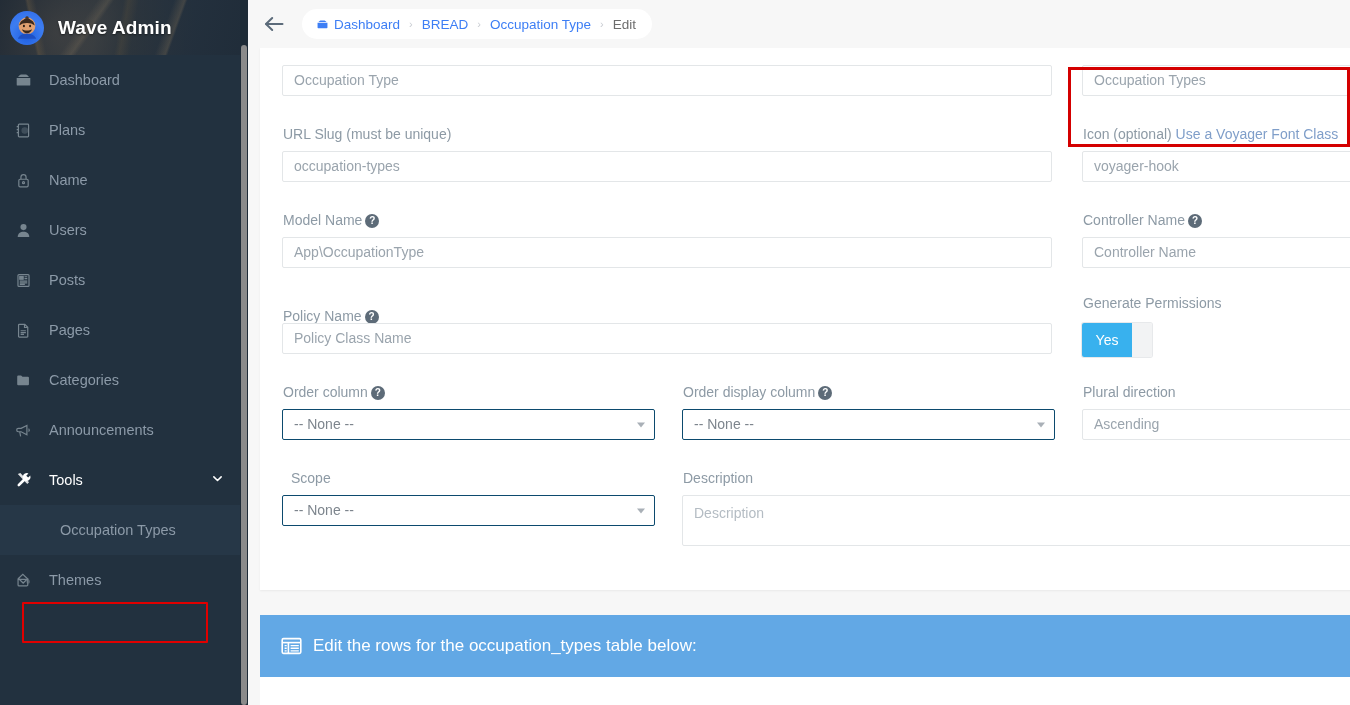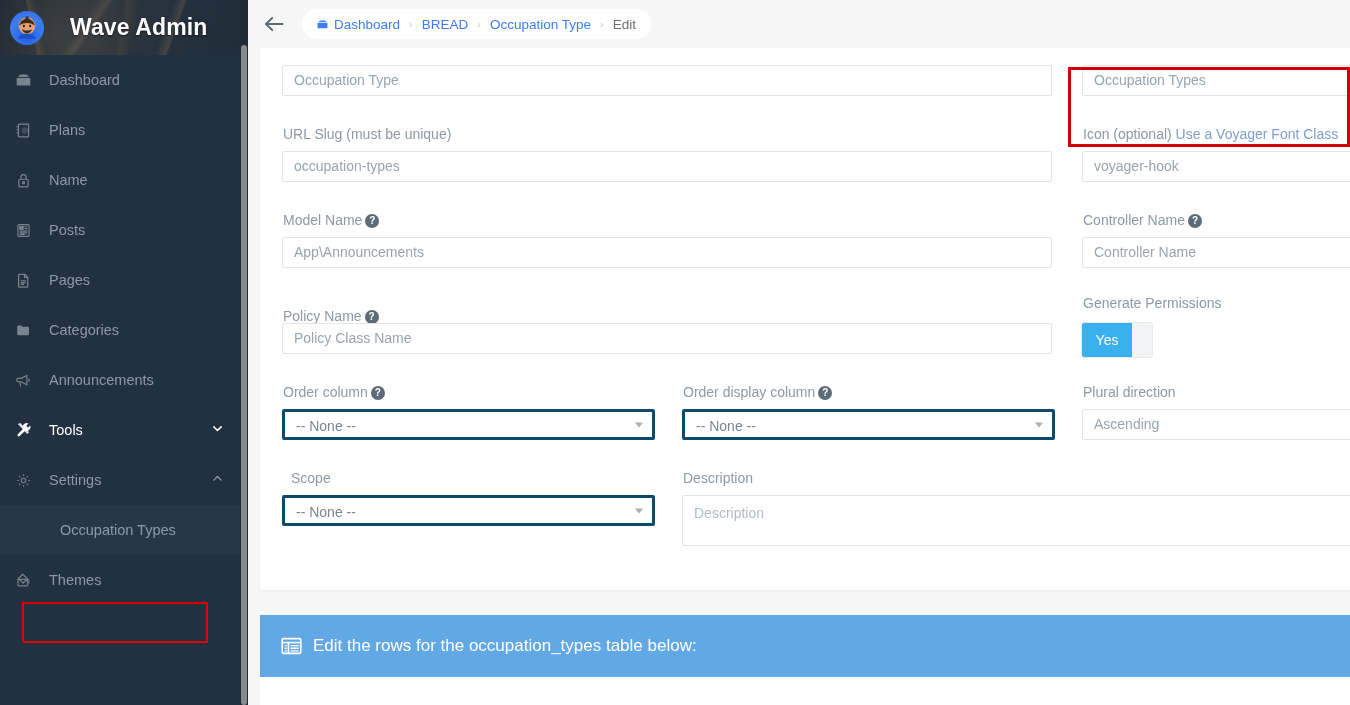--- a/index.html
+++ b/index.html
@@ -42,22 +42,22 @@
     position: relative; z-index: 2;
     width: 34px; height: 34px; border-radius: 50%;
     background: radial-gradient(circle at 50% 75%, #1f5fe0 0%, #3d7df0 55%, #2f6ae8 100%);
     display: flex; align-items: center; justify-content: center;
     overflow: hidden;
     flex: none;
   }
   #brand-avatar svg { display: block; }
   #brand-title {
     position: relative; z-index: 2;
-    color: #fff; font-size: 23px; font-weight: 700;
-    margin-left: 26px;
+    color: #fff; font-size: 19px; font-weight: 700;
+    margin-left: 14px;
     letter-spacing: .1px;
     text-shadow: 0 1px 2px rgba(0,0,0,.5);
   }
 
   #sidebar-nav {
     position: relative;
     height: 650px;
   }
   .nav-item {
     display: flex; align-items: center;
@@ -216,21 +216,21 @@
     color: #9aa4ad;
     padding: 0 11px;
     line-height: 29px;
     white-space: nowrap;
     overflow: hidden;
   }
   .sel {
     position: absolute;
     height: 31px;
     background: #fff;
-    border: 3px solid #0c4a6e;
+    border: 1px solid #0c4a6e;
     border-radius: 2px;
     font-size: 14px;
     color: #7d858d;
     padding: 0 11px;
     line-height: 29px;
     cursor: pointer;
   }
   .sel .caret {
     position: absolute; right: 9px; top: 50%;
     transform: translateY(-50%);
@@ -351,20 +351,29 @@
       <span class="nav-ico">
         <svg width="17" height="17" viewBox="0 0 20 20" fill="none" stroke="currentColor" stroke-width="1.4">
             <rect x="4.5" y="8.5" width="11" height="9" rx="1.5"></rect>
             <path d="M7 8.5V6a3 3 0 0 1 6 0v2.5"></path>
             <circle cx="10" cy="12.5" r="1.2"></circle>
           </svg>
       </span>
       <span class="nav-label">Name</span>
     </div>
 
+    <div class="nav-item">
+      <span class="nav-ico">
+        <svg width="17" height="17" viewBox="0 0 20 20" fill="currentColor">
+            <circle cx="10" cy="6" r="3.6"></circle>
+            <path d="M3.2 17.5c0-3.6 3-5.9 6.8-5.9s6.8 2.3 6.8 5.9z"></path>
+          </svg>
+      </span>
+      <span class="nav-label">Users</span>
+    </div>
 
 
     <div class="nav-item">
       <span class="nav-ico">
         <svg width="17" height="17" viewBox="0 0 20 20" fill="none" stroke="currentColor" stroke-width="1.4">
             <rect x="3.5" y="3" width="13" height="14" rx="1.2"></rect>
             <rect x="5.6" y="5.3" width="4" height="3.2" fill="currentColor"></rect>
             <path d="M11.2 5.6h3.2M11.2 7.7h3.2M5.6 10.8h8.8M5.6 12.7h8.8M5.6 14.5h6"></path>
           </svg>
       </span>
@@ -410,34 +419,20 @@
           </svg>
       </span>
       <span class="nav-label">Tools</span>
       <span class="chev">
         <svg width="13" height="13" viewBox="0 0 16 16" fill="none" stroke="#ffffff" stroke-width="1.9" stroke-linecap="round" stroke-linejoin="round">
             <path d="M3.5 6 8 10.4 12.5 6"></path>
           </svg>
       </span>
     </div>
 
-    <div class="nav-item">
-      <span class="nav-ico">
-        <svg width="17" height="17" viewBox="0 0 20 20" fill="none" stroke="currentColor" stroke-width="1.3">
-            <circle cx="10" cy="10" r="2.6"></circle>
-            <path d="M10 2.6v2M10 15.4v2M17.4 10h-2M4.6 10h-2M15.2 4.8l-1.4 1.4M6.2 13.8l-1.4 1.4M15.2 15.2l-1.4-1.4M6.2 6.2 4.8 4.8"></path>
-          </svg>
-      </span>
-      <span class="nav-label">Settings</span>
-      <span class="chev">
-        <svg width="13" height="13" viewBox="0 0 16 16" fill="none" stroke="#8c9aa8" stroke-width="1.7" stroke-linecap="round" stroke-linejoin="round">
-            <path d="M3.5 10 8 5.6 12.5 10"></path>
-          </svg>
-      </span>
-    </div>
 
     <div class="nav-item sub">
       <span class="nav-label">Occupation Types</span>
     </div>
 
     <div class="nav-item">
       <span class="nav-ico">
         <svg width="17" height="17" viewBox="0 0 20 20" fill="none" stroke="currentColor" stroke-width="1.4">
             <path d="M4 7.6 9.2 2.6l5.6 5.4-5.2 5z"></path>
             <path d="M3.6 8.6h11.4v6.6a1.2 1.2 0 0 1-1.2 1.2H4.8a1.2 1.2 0 0 1-1.2-1.2z"></path>
@@ -466,21 +461,21 @@
   <div id="form-card">
 
     <div class="inp" style="left:22px; top:17px; width:770px;">Occupation Type</div>
 
     <div class="fld-label" style="left:23px; top:78px;">URL Slug (must be unique)</div>
     <div class="inp" style="left:22px; top:103px; width:770px;">occupation-types</div>
 
     <div class="fld-label" style="left:23px; top:164px;">
       <span>Model Name</span><span class="req-help">?</span>
     </div>
-    <div class="inp" style="left:22px; top:189px; width:770px;">App\Announcements</div>
+    <div class="inp" style="left:22px; top:189px; width:770px;">App\OccupationType</div>
 
     <div class="fld-label" style="left:23px; top:260px;">
       <span>Policy Name</span><span class="req-help">?</span>
     </div>
     <div class="inp" style="left:22px; top:275px; width:770px;">Policy Class Name</div>
 
     <div class="fld-label" style="left:23px; top:336px;">
       <span>Order column</span><span class="req-help">?</span>
     </div>
     <div class="sel" style="left:22px; top:361px; width:373px;">

